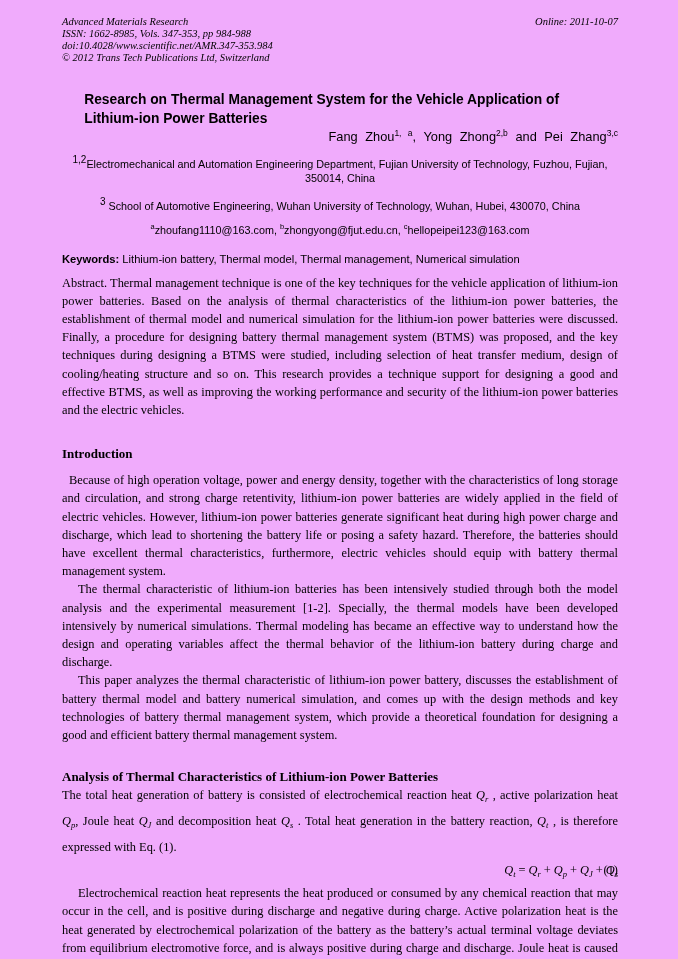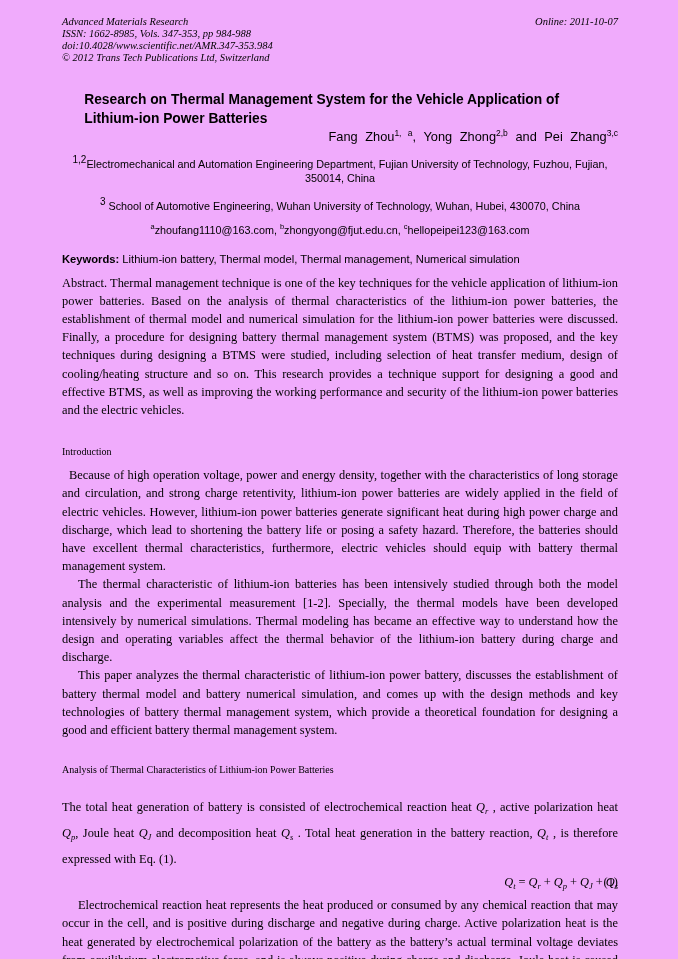--- a/index.html
+++ b/index.html
@@ -69,29 +69,29 @@
   .body-p {
     margin: 0;
     font-size: 12.4px;
     line-height: 18.2px;
     text-align: justify;
   }
   .abstract-p { margin-top: 9px; }
   .abstract-p .abs-label { font-weight: normal; margin-top: 39px; }
   .section-heading {
     margin: 0;
-    font-weight: normal;
-    font-size: 10px;
+    font-weight: bold;
+    font-size: 13px;
   }
   .heading-intro { margin-top: 27px; }
   .heading-analysis { margin-top: 25px; }
   .p-after-heading { margin-top: 9px; }
   .indent-small { text-indent: 7px; }
   .indent { text-indent: 16px; }
-  .heat-p { line-height: 21.5px; margin-top: 22px; }
+  .heat-p { line-height: 21.5px; margin-top: 0; }
   .mvar { font-style: italic; white-space: nowrap; }
   .mvar .mbase { font-style: italic; }
   .mvar sub { font-size: 8.5px; font-style: italic; }
   
   .equation-row {
     position: relative;
     text-align: right;
     font-size: 12.4px;
     line-height: 20px;
     margin-top: 1px;

